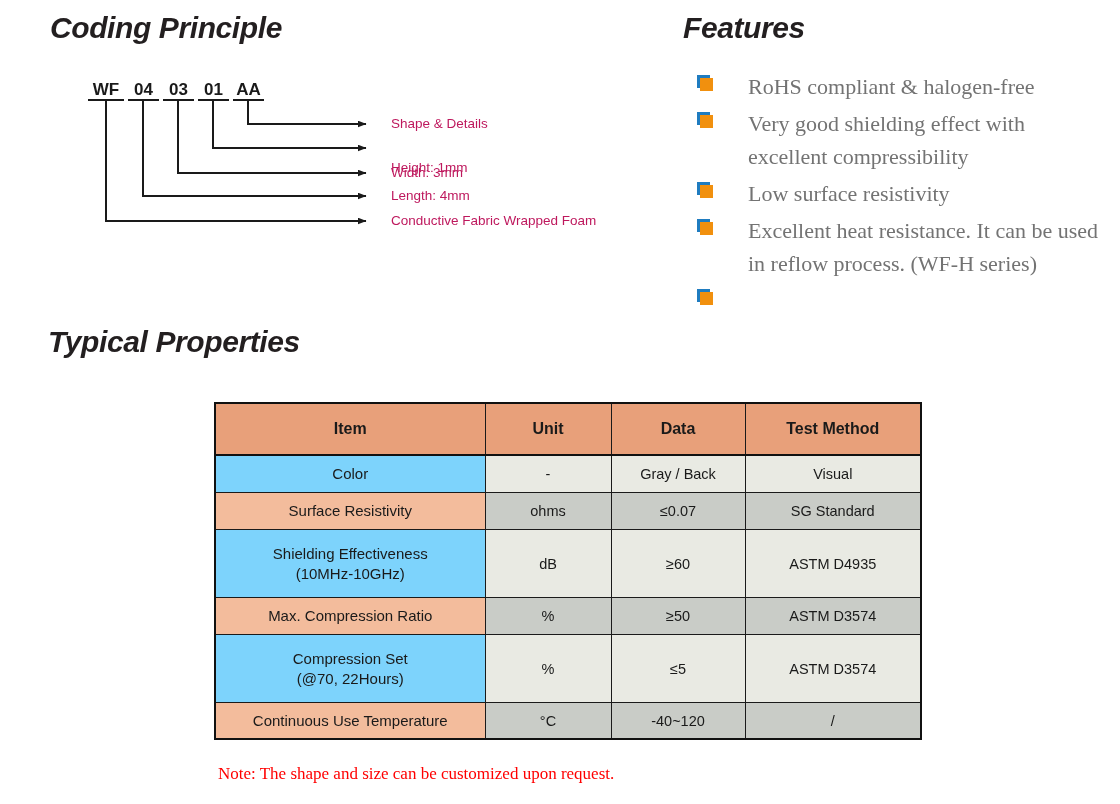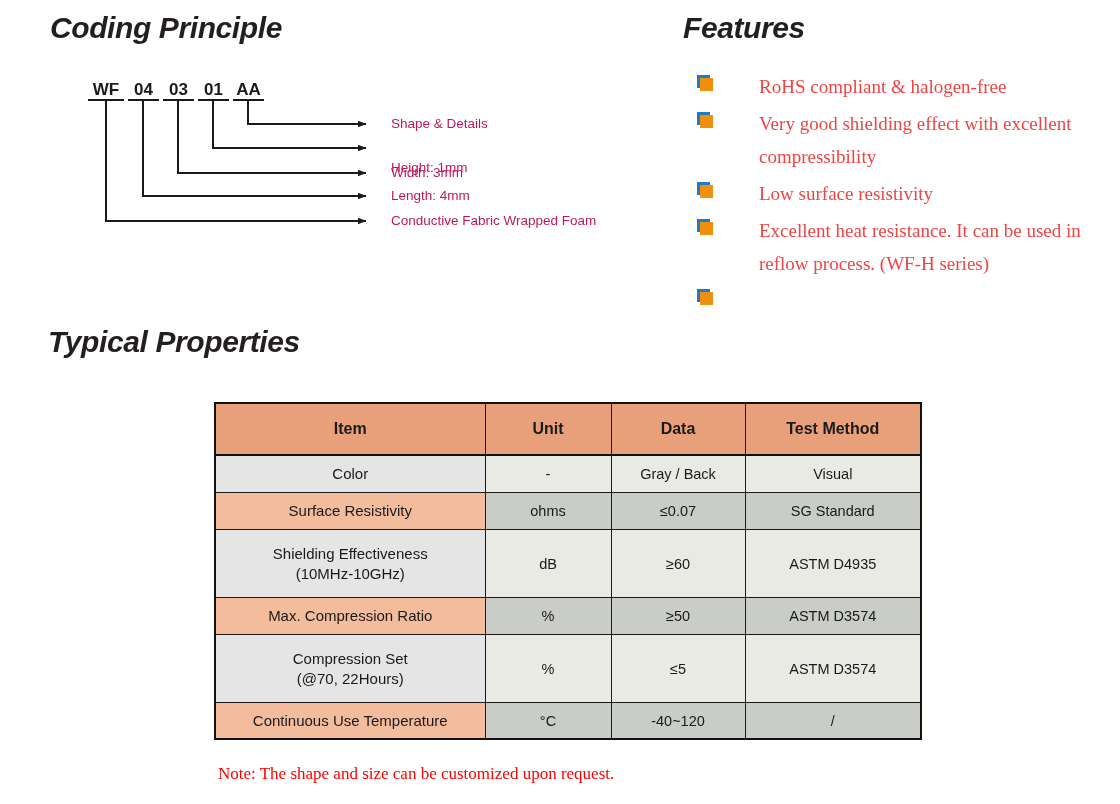--- a/index.html
+++ b/index.html
@@ -83,24 +83,24 @@
     background: #1f7cc0;
   }
   .bullet-front {
     position: absolute;
     left: 3px; top: 3px;
     width: 13px; height: 13px;
     background: #f1900e;
   }
   .feature-text {
     font-family: "Liberation Serif", serif;
-    font-size: 19px;
+    font-size: 22px;
     line-height: 33px;
-    color: #ef4444;
-    margin-left: 44px;
+    color: #737373;
+    margin-left: 33px;
   }
 
   
   #props-table {
     position: absolute;
     left: 214px;
     top: 402px;
     width: 706px;
     border-collapse: collapse;
     table-layout: fixed;
@@ -127,21 +127,21 @@
     border-bottom: 2.5px solid #111111;
   }
   #props-table tbody td {
     font-size: 14.5px;
     font-weight: normal;
     line-height: 20px;
   }
   #props-table tbody tr td:first-child { font-size: 15px; }
 
   
-  tr.tint-a td.item-cell { background: #e5e5e5; }
+  tr.tint-a td.item-cell { background: #7dd3fc; }
   tr.tint-a td.val-cell  { background: #e9eae3; }
   tr.tint-b td.item-cell { background: #f3bc9c; }
   tr.tint-b td.val-cell  { background: #c9ccc7; }
 
   .r-h1 td { height: 36px; }
   .r-h2 td { height: 36px; }
   .r-h3 td { height: 67px; }
   .r-h4 td { height: 36px; }
   .r-h5 td { height: 67px; }
   .r-h6 td { height: 35px; }

